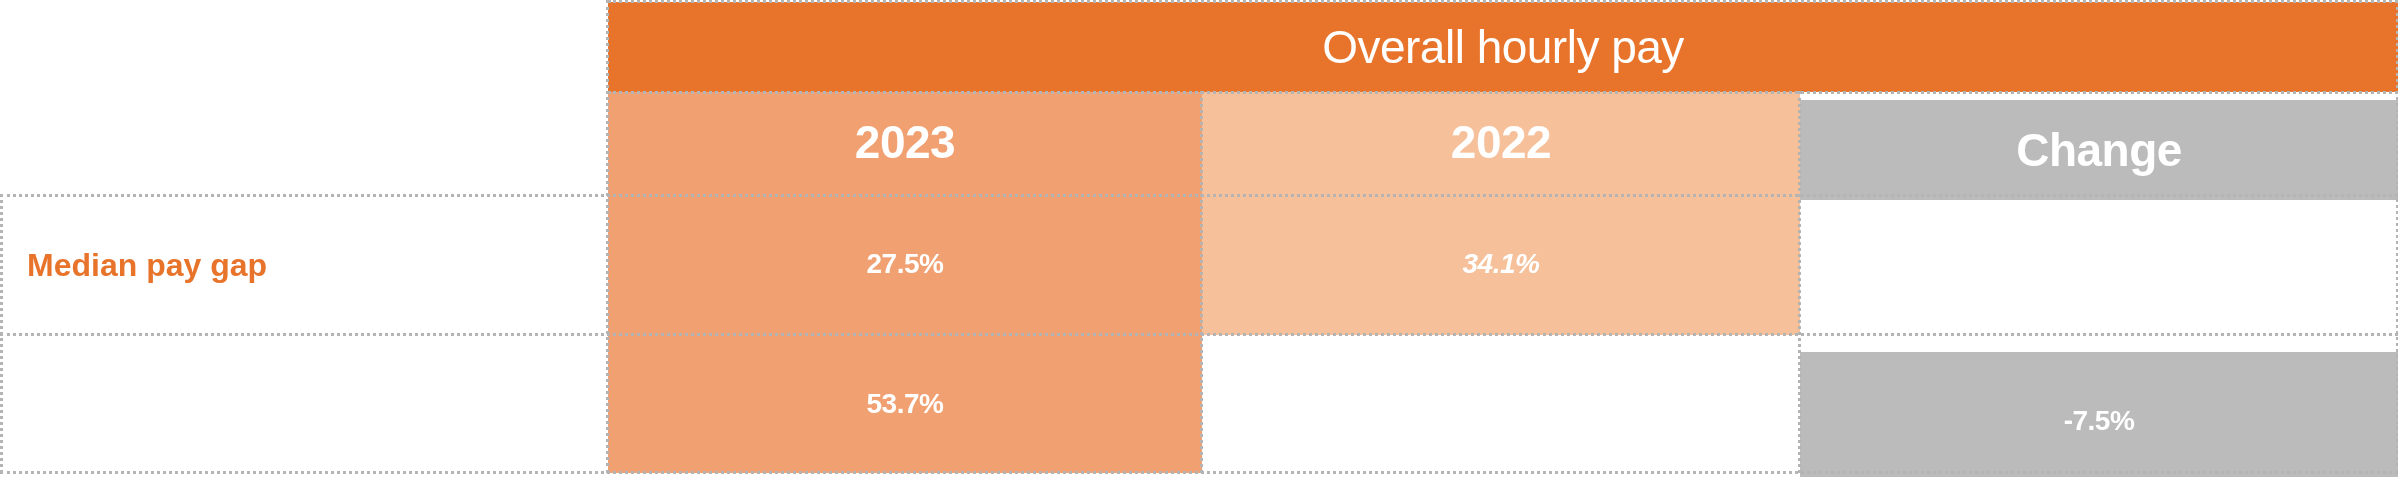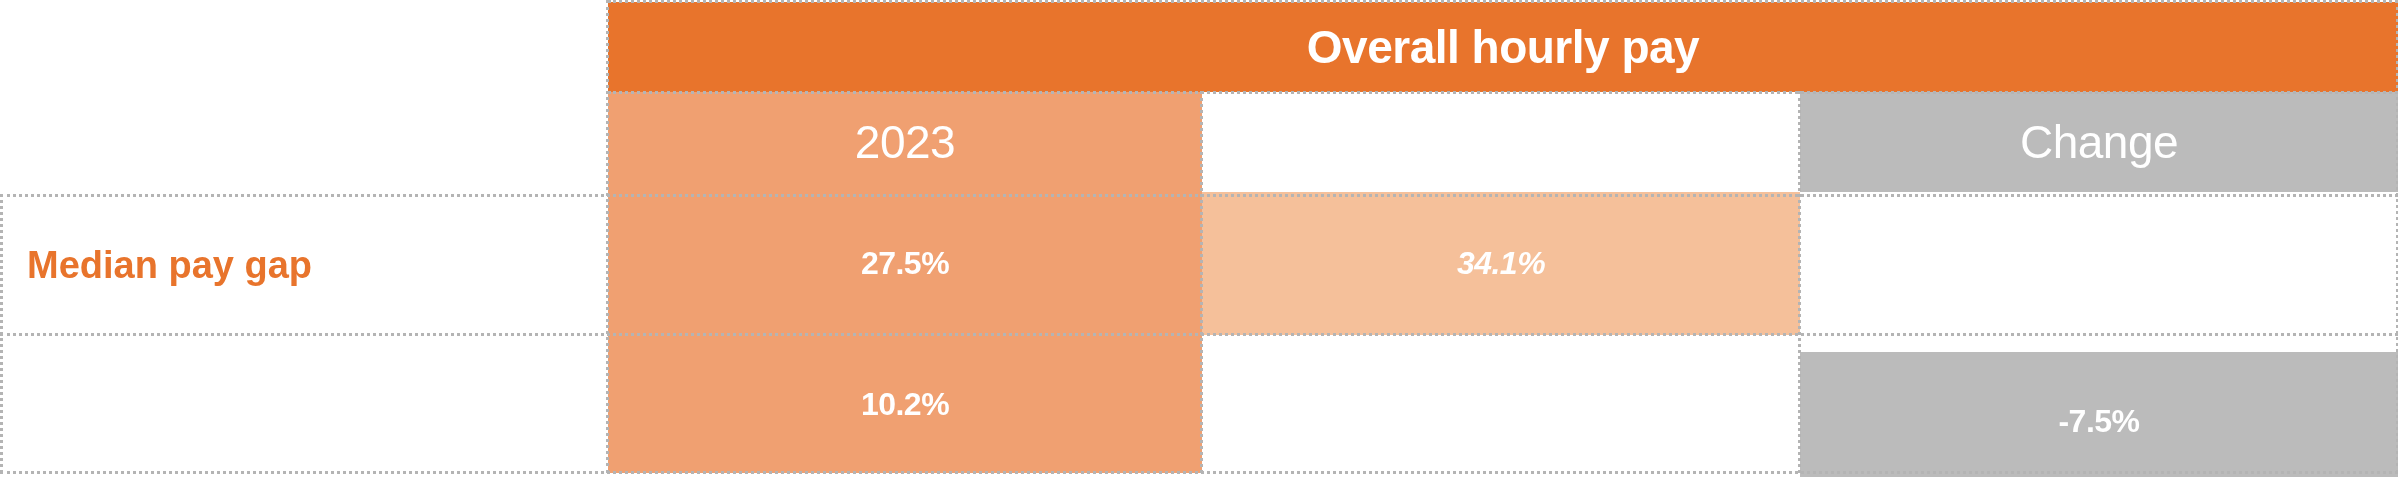--- a/index.html
+++ b/index.html
@@ -43,72 +43,73 @@
     position: absolute;
     width: 0;
     border-left: 3px dotted #b4b4b4;
   }
 
   
   .banner {
     background: #e8742c;
     color: #ffffff;
     font-size: 46px;
-    font-weight: bold;
+    font-weight: normal;
   }
 
   
   .subhead {
     color: #ffffff;
     font-size: 46px;
-    font-weight: normal;
+    font-weight: bold;
   }
   .col-2023 { background: #f0a071; }
   .col-2022 { background: #f5c09a; }
   .col-change { background: #bbbbbb; }
 
   
   .datacell {
     color: #ffffff;
-    font-size: 32px;
+    font-size: 28px;
     font-weight: bold;
   }
 
   
   .rowlabel {
     background: #ffffff;
     color: #e8742c;
-    font-size: 38px;
+    font-size: 32px;
     font-weight: bold;
     justify-content: flex-start;
     padding-left: 27px;
     letter-spacing: 0px;
   }
 </style>
 </head>
 <body>
 
 <div class="sheet">
 
   <div class="cell banner" style="left:608px; top:2px; width:1790px; height:90px;">Overall hourly pay</div>
 
   <div class="cell subhead col-2023" style="left:608px; top:92px; width:594px; height:100px;">2023</div>
 
+  <div class="cell subhead col-2022" style="left:1202px; top:92px; width:598px; height:100px;">2022</div>
 
-  <div class="cell subhead col-change" style="left:1800px; top:92px; width:598px; height:100px;">Change</div>
+  <div class="cell subhead col-change" style="left:1800px; top:100px; width:598px; height:100px;">Change</div>
 
   <div class="cell rowlabel" style="left:0px; top:196px; width:608px; height:139px;">Median pay gap</div>
 
   <div class="cell datacell col-2023" style="left:608px; top:192px; width:594px; height:143px;">27.5%</div>
 
   <div class="cell datacell col-2022" style="left:1202px; top:192px; width:598px; height:143px;font-style:italic;">34.1%</div>
 
 
 
-  <div class="cell datacell col-2023" style="left:608px; top:335px; width:594px; height:138px;">10.2%</div>
+  <div class="cell datacell col-2023" style="left:608px; top:335px; width:594px; height:138px;">53.7%</div>
 
 
   <div class="cell datacell col-change" style="left:1800px; top:352px; width:598px; height:138px;">-7.5%</div>
 
   <div class="gl-h" style="left:608px;  top:0px;   width:1790px;"></div>
   <div class="gl-h" style="left:608px;  top:91px;  width:1790px;"></div>
   <div class="gl-h" style="left:0px;    top:194px; width:2398px;"></div>
   <div class="gl-h" style="left:0px;    top:333px; width:2398px;"></div>
   <div class="gl-h" style="left:0px;    top:471px; width:2398px;"></div>
 

